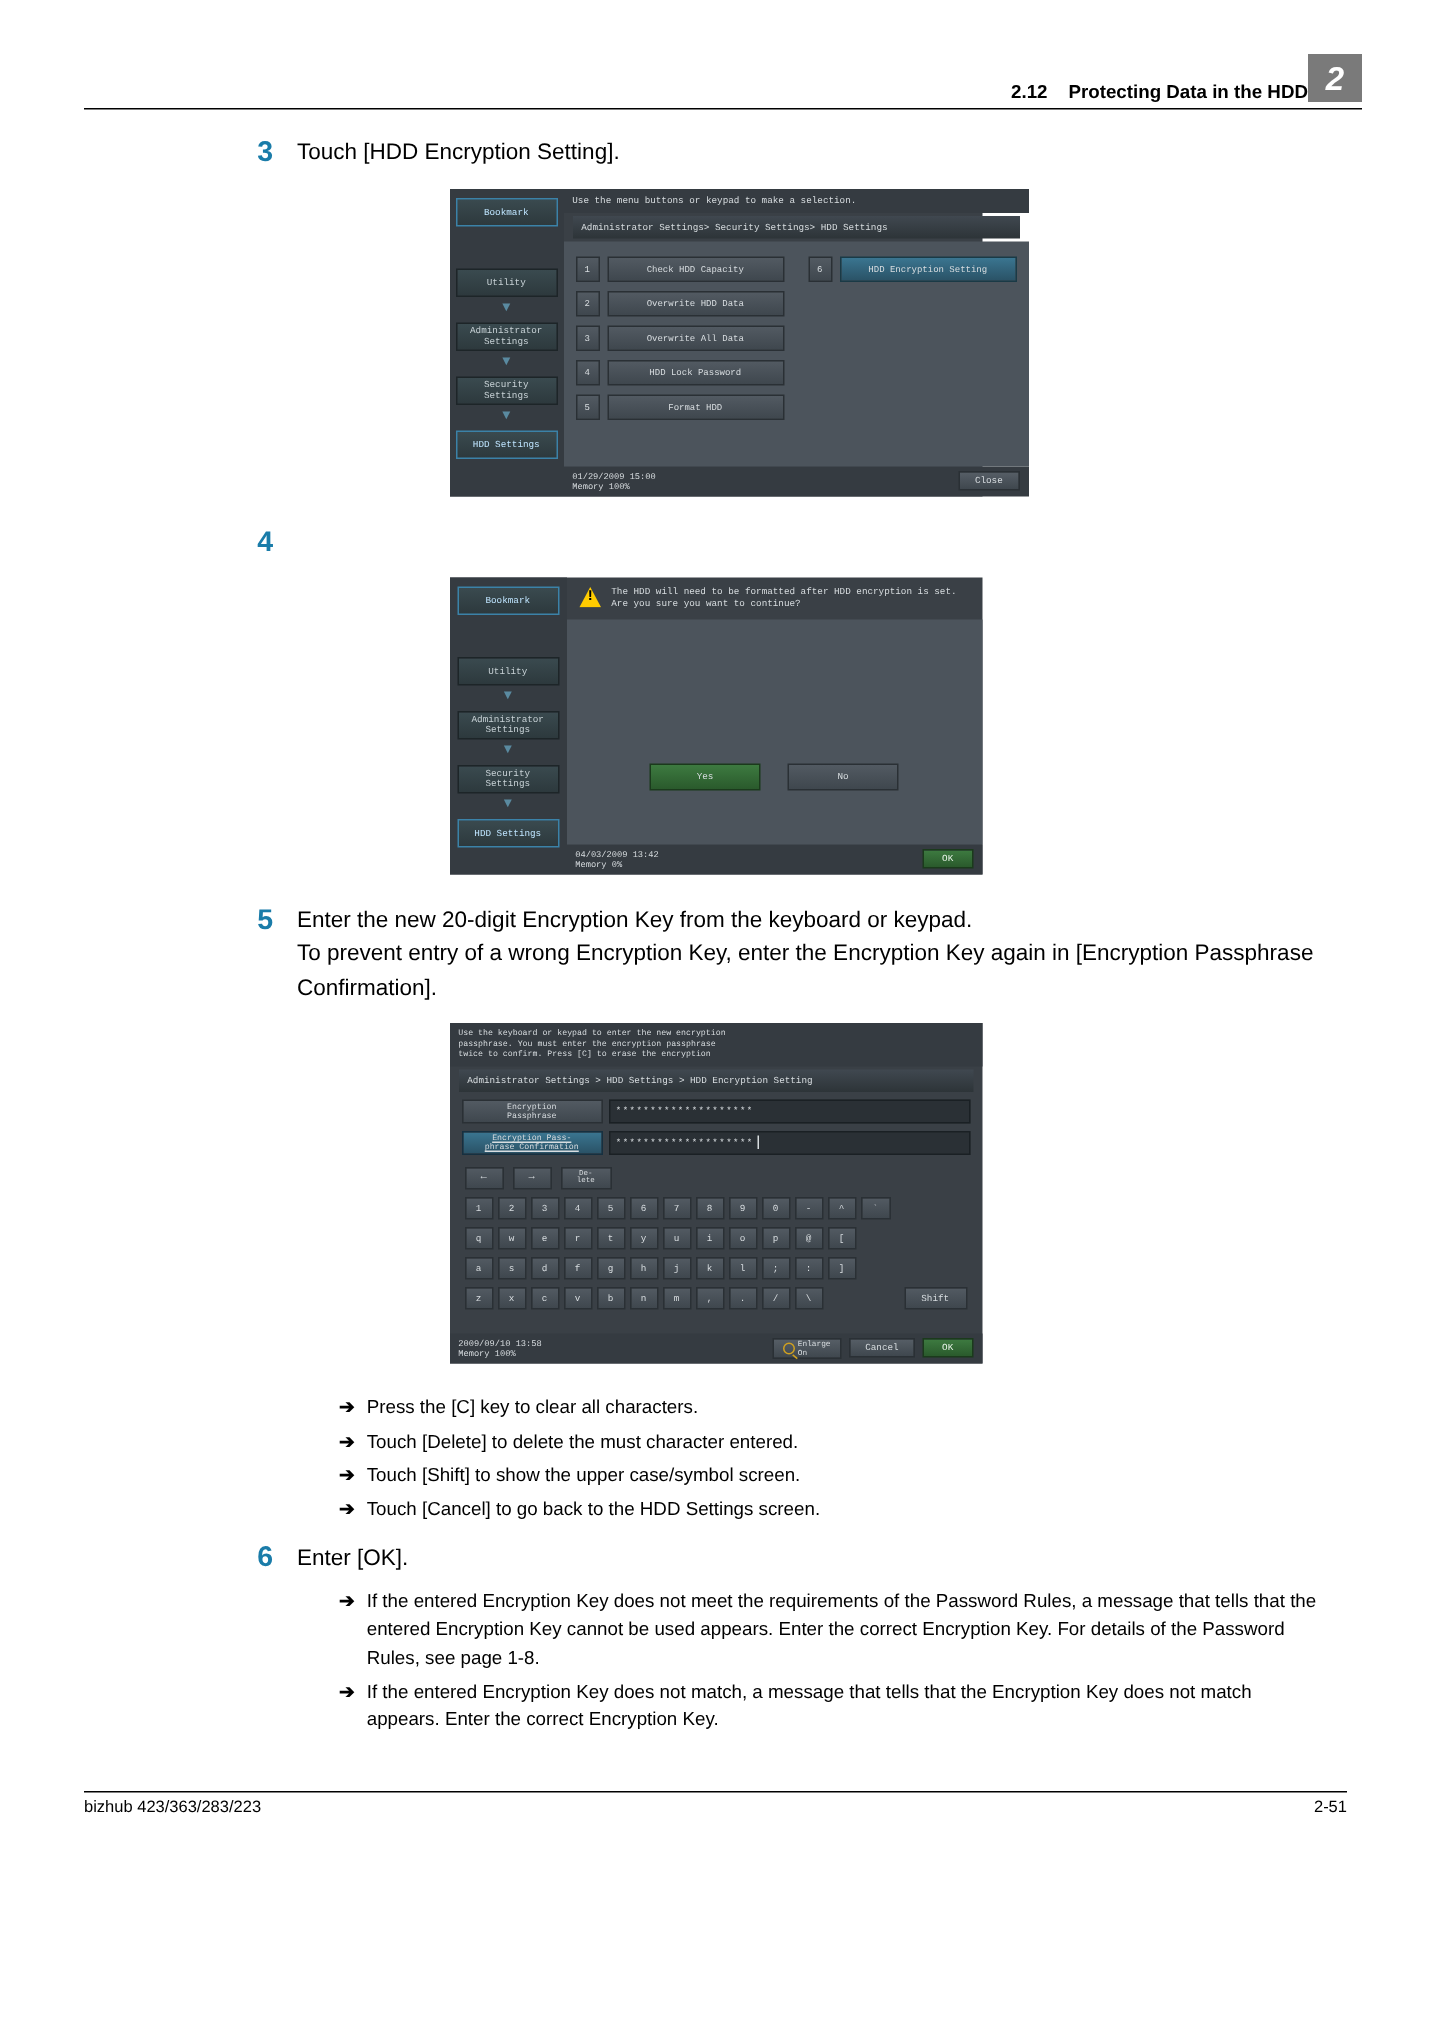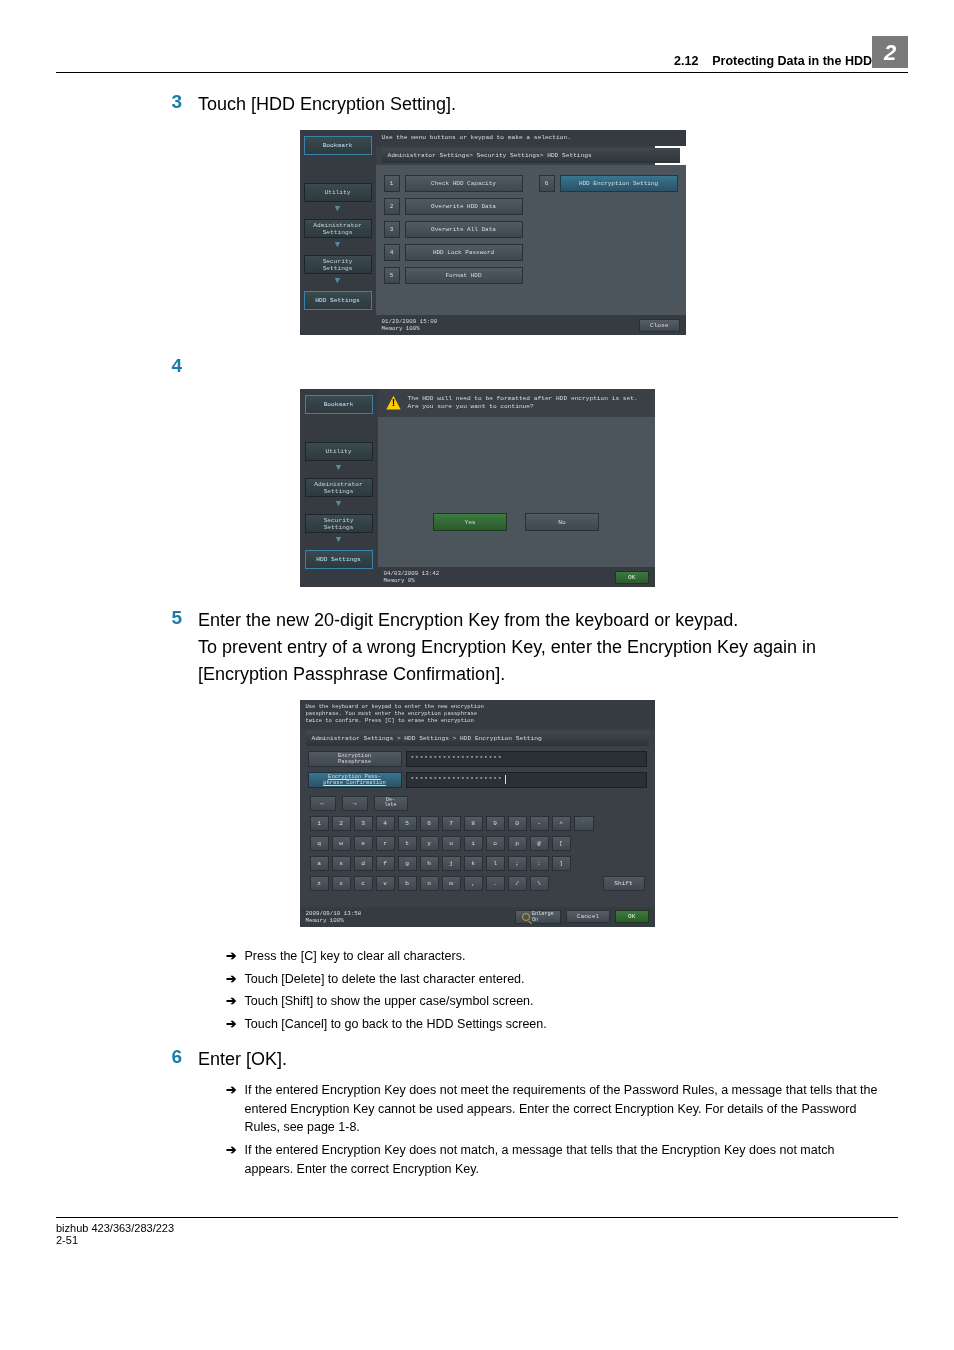--- a/index.html
+++ b/index.html
@@ -3,21 +3,21 @@
 <meta charset="utf-8">
 <style>
   * { box-sizing: border-box; margin: 0; padding: 0; }
   body { font-family: Arial, Helvetica, sans-serif; width: 954px; background: #fff; color: #000; }
   .page { padding: 36px 56px 36px 56px; }
   .header-row { display: flex; justify-content: flex-end; align-items: flex-end; border-bottom: 1px solid #000; padding-bottom: 4px; margin-bottom: 18px; margin-right: -10px; }
   .header-left { font-size: 12.5px; font-weight: bold; }
   .header-right { width: 36px; height: 32px; background: #7a7a7a; color: #fff; font-size: 22px; font-weight: bold; font-style: italic; display: flex; align-items: flex-end; justify-content: center; padding-bottom: 2px; }
   .step-row { display: flex; align-items: flex-start; margin: 12px 0 8px 0; }
   .step-num { width: 40px; font-size: 19px; font-weight: bold; color: #1a7ca9; text-align: right; margin-left: 86px; margin-right: 16px; }
-  .step-body { font-size: 18px; line-height: 1.5; flex: 1; max-width: 680px; }
+  .step-body { font-size: 15px; line-height: 1.5; flex: 1; max-width: 680px; }
   .arrow-row { display: flex; align-items: flex-start; margin: 4px 0 4px 170px; font-size: 12.5px; line-height: 1.5; }
   .arrow-row .arr { margin-right: 8px; font-weight: bold; }
   .arrow-row .txt { flex: 1; max-width: 640px; }
   .panel-wrap { display: flex; justify-content: center; margin: 12px 0 20px 0; }
   .panel { width: 355px; background: #3a4046; font-family: "Courier New", monospace; font-size: 7px; color: #d8dde0; }
   .panel-row { display: flex; }
   .side-col { width: 78px; background: #353b41; display: flex; flex-direction: column; align-items: center; padding: 6px 4px; gap: 5px; }
   .side-btn { width: 68px; height: 19px; background: linear-gradient(#3a4a4f,#2d393d); border: 1px solid #1d2528; display: flex; align-items: center; justify-content: center; text-align: center; font-size: 6.2px; color: #c8d2d6; }
   .side-btn.active { border: 1px solid #3b82a8; color: #bfe5ff; }
   .side-arrow { color: #5a8aa0; font-size: 9px; line-height: 1; margin-top: -2px; }
@@ -54,21 +54,21 @@
   .key-row { display: flex; gap: 3px; margin: 5px 10px; }
   .key { width: 19px; height: 15px; background: linear-gradient(#525a62,#3f474e); border: 1px solid #2a3035; display: flex; align-items: center; justify-content: center; font-size: 6.2px; }
   .key.sp { width: 20px; }
   .shift-key { width: 42px; height: 15px; background: linear-gradient(#525a62,#3f474e); border: 1px solid #2a3035; display: flex; align-items: center; justify-content: center; font-size: 6.2px; margin-left: auto; }
   .kbd-footer { background: #353b41; padding: 3px 6px; display: flex; justify-content: space-between; align-items: center; font-size: 5.8px; margin-top: 16px; }
   .kbd-foot-right { display: flex; gap: 5px; align-items: center; }
   .ico-enl { width: 46px; height: 14px; background: linear-gradient(#565e66,#3f474e); border: 1px solid #2a3035; display: flex; align-items: center; justify-content: center; font-size: 5.2px; gap: 2px; }
   .mag { width: 8px; height: 8px; border: 1px solid #cfa020; border-radius: 50%; position: relative; }
   .mag::after { content: ""; position: absolute; right: -3px; bottom: -3px; width: 4px; height: 1px; background: #cfa020; transform: rotate(40deg); }
   .cancel-btn { background: linear-gradient(#565e66,#3f474e); border: 1px solid #2a3035; padding: 2px 10px; font-size: 6.2px; }
-  .page-footer { display: flex; justify-content: space-between; font-size: 11px; margin-top: 38px; border-top: 1px solid #000; padding-top: 4px; flex-direction: column; }
+  .page-footer { display: flex; justify-content: space-between; font-size: 11px; margin-top: 38px; border-top: 1px solid #000; padding-top: 4px; }
 </style>
 </head>
 <body>
 
 <div class="page">
 
   <div class="header-row">
     <div class="header-left"><span>2.12</span>&nbsp;&nbsp;&nbsp;&nbsp;<span>Protecting Data in the HDD</span></div>
     <div class="header-right">2</div>
   </div>
@@ -283,21 +283,21 @@
       </div>
     </div>
   </div>
 
   <div class="arrow-row">
       <span class="arr">➔</span>
       <span class="txt">Press the [C] key to clear all characters.</span>
     </div>
   <div class="arrow-row">
       <span class="arr">➔</span>
-      <span class="txt">Touch [Delete] to delete the last character entered.</span>
+      <span class="txt">Touch [Delete] to delete the must character entered.</span>
     </div>
   <div class="arrow-row">
       <span class="arr">➔</span>
       <span class="txt">Touch [Shift] to show the upper case/symbol screen.</span>
     </div>
   <div class="arrow-row">
       <span class="arr">➔</span>
       <span class="txt">Touch [Cancel] to go back to the HDD Settings screen.</span>
     </div>
 

